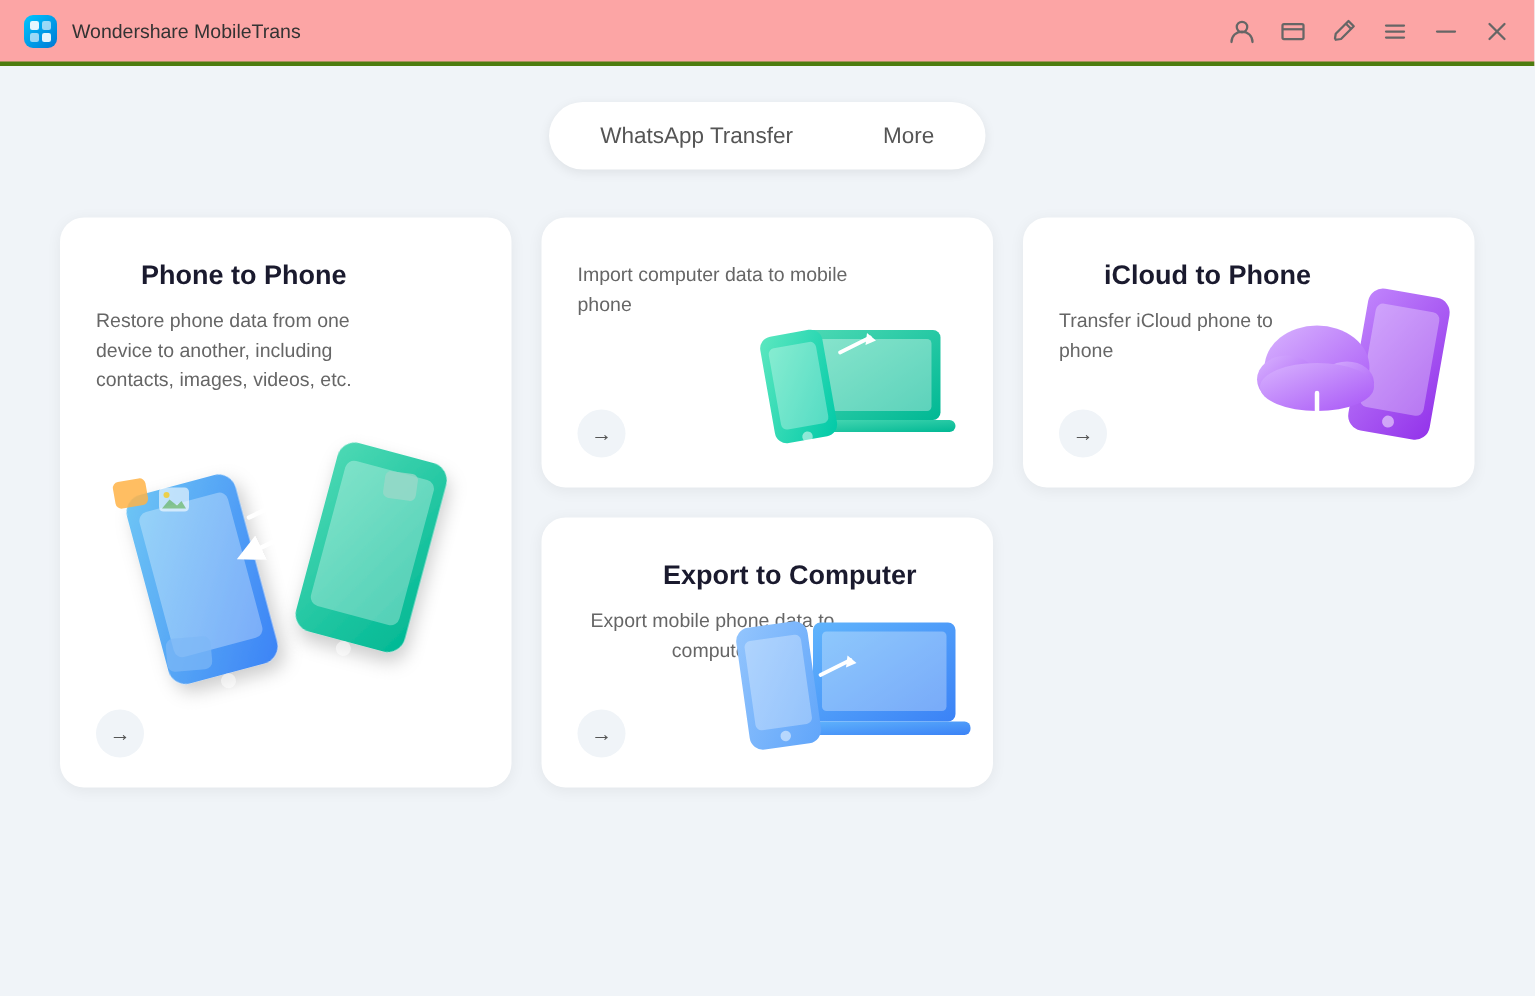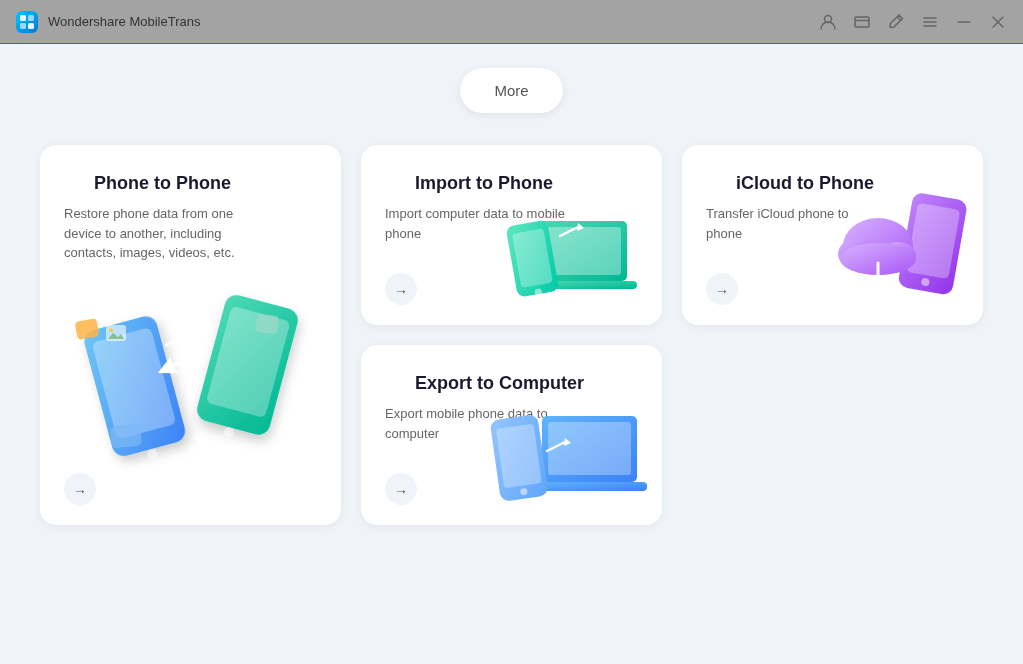--- a/index.html
+++ b/index.html
@@ -9,24 +9,24 @@
       width: 1023px;
       height: 664px;
       overflow: hidden;
     }
 
     
     .titlebar {
       display: flex;
       align-items: center;
       justify-content: space-between;
-      background: #a3a3a3;
+      background: #fca5a5;
       padding: 0 16px;
       height: 44px;
-      border-bottom: 1px solid #4d7c0f;
+      border-bottom: 3px solid #4d7c0f;
     }
     .titlebar-left {
       display: flex;
       align-items: center;
       gap: 10px;
     }
     .app-icon {
       width: 22px;
       height: 22px;
       border-radius: 6px;
@@ -208,20 +208,21 @@
         <line x1="4" y1="4" x2="14" y2="14" stroke="#666" stroke-width="1.5" stroke-linecap="round"></line>
         <line x1="14" y1="4" x2="4" y2="14" stroke="#666" stroke-width="1.5" stroke-linecap="round"></line>
       </svg>
     </div>
   </div>
 </div>
 
 <div class="main">
 
   <div class="tab-nav">
+    <div class="tab-item">WhatsApp Transfer</div>
     <div class="tab-item">More</div>
   </div>
 
   <div class="cards-grid">
 
     <div class="card card-large">
       <div class="card-title">Phone to Phone</div>
       <div class="card-desc">Restore phone data from one device to another, including contacts, images, videos, etc.</div>
 
       <div style="position: absolute; bottom: 55px; left: 50%; transform: translateX(-50%); width: 240px; height: 200px;">
@@ -270,21 +271,20 @@
               <path d="M0,0 L6,3 L0,6 Z" fill="white"></path>
             </marker>
           </defs>
         </svg>
       </div>
 
       <div class="arrow-btn">→</div>
     </div>
 
     <div class="card">
-      <div class="card-title">Import to Phone</div>
       <div class="card-desc">Import computer data to mobile phone</div>
 
       <div class="illustration">
         <svg width="140" height="130" viewBox="0 0 140 130">
 
           <g transform="translate(5, 20)">
             <rect x="20" y="20" width="90" height="60" rx="5" fill="url(#tealGrad2)"></rect>
             <rect x="26" y="26" width="78" height="48" rx="3" fill="rgba(255,255,255,0.35)"></rect>
             <rect x="10" y="80" width="110" height="8" rx="4" fill="url(#tealGrad2)"></rect>
           </g>
@@ -346,21 +346,21 @@
               <stop offset="0%" style="stop-color:#d8b4fe"></stop>
               <stop offset="100%" style="stop-color:#a855f7"></stop>
             </linearGradient>
           </defs>
         </svg>
       </div>
 
       <div class="arrow-btn">→</div>
     </div>
 
-    <div class="card" style="grid-column: 2;">
+    <div class="card" style="grid-column: 2; text-align: center;">
       <div class="card-title">Export to Computer</div>
       <div class="card-desc">Export mobile phone data to computer</div>
 
       <div class="illustration">
         <svg width="160" height="130" viewBox="0 0 160 130">
 
           <g transform="translate(40, 25)">
             <rect x="10" y="10" width="95" height="66" rx="5" fill="url(#blueGrad2)"></rect>
             <rect x="16" y="16" width="83" height="53" rx="3" fill="rgba(255,255,255,0.3)"></rect>
             <rect x="0" y="76" width="115" height="9" rx="4" fill="url(#blueGrad2)"></rect>

